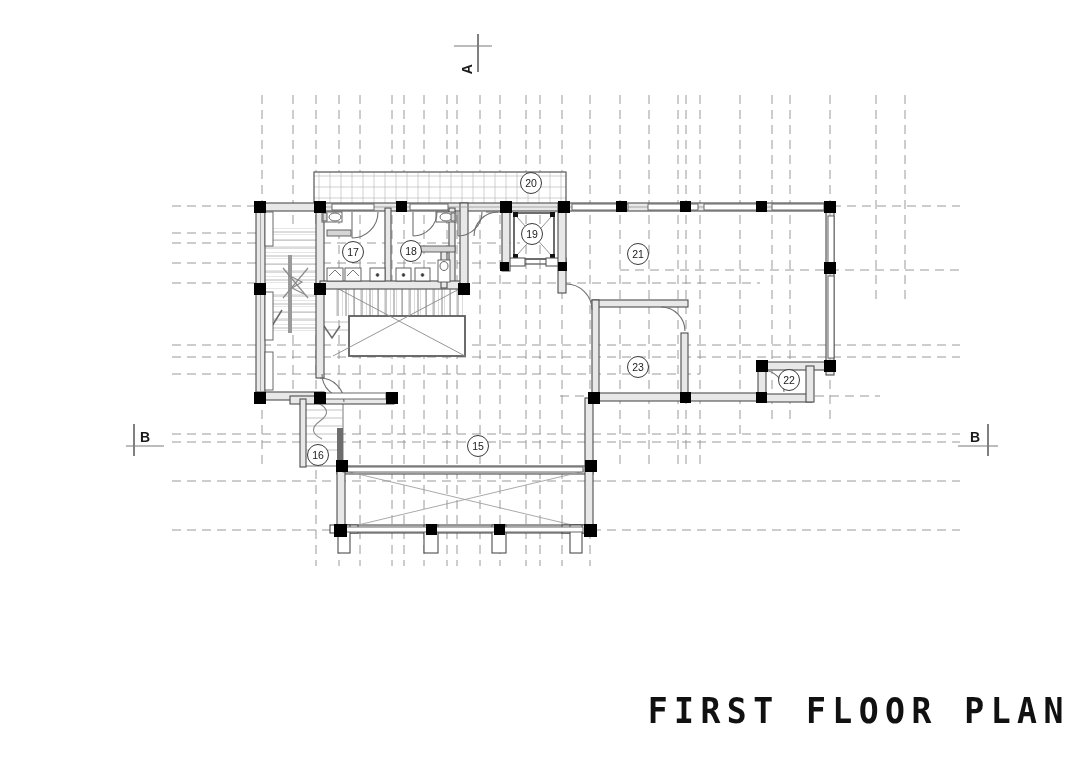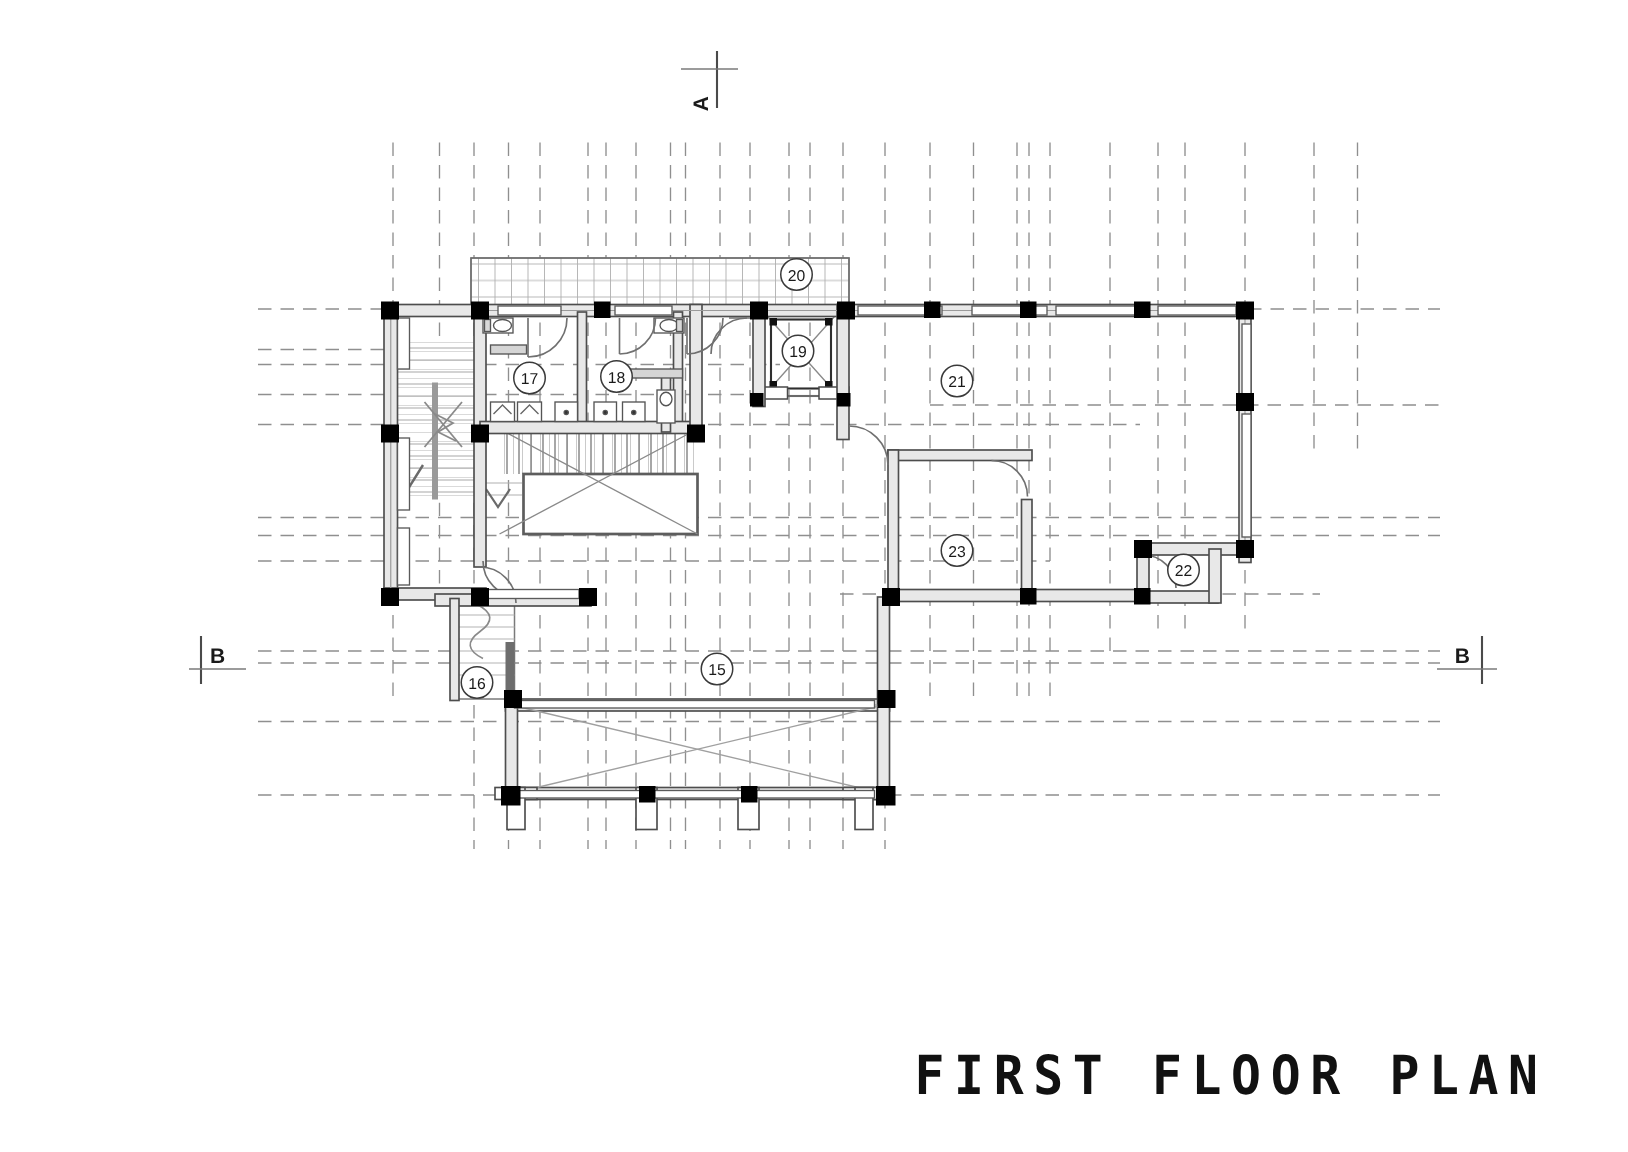--- a/index.html
+++ b/index.html
@@ -4,22 +4,22 @@
 <style>
   html,body{margin:0;padding:0;background:#ffffff;}
   body{
     width:1085px;height:768px;position:relative;overflow:hidden;
     font-family:"Liberation Sans", sans-serif;
     background:#ffffff;
   }
   #sheet{position:absolute;left:0;top:0;width:1085px;height:768px;}
   #plan-svg{position:absolute;left:0;top:0;width:1085px;height:768px;display:block;}
   #title-block{
-    position:absolute;left:662px;top:690px;width:370px;height:48px;
-    display:flex;align-items:flex-end;justify-content:flex-end;
+    position:absolute;left:700px;top:690px;width:370px;height:48px;
+    display:flex;align-items:flex-start;justify-content:flex-end;
   }
   #plan-title{
     font-family:"DejaVu Sans Mono", monospace;
     font-weight:bold;
     font-size:36px;
     letter-spacing:7px;
     color:#111111;
     white-space:nowrap;
     transform:scaleX(0.92);
     transform-origin:right center;

